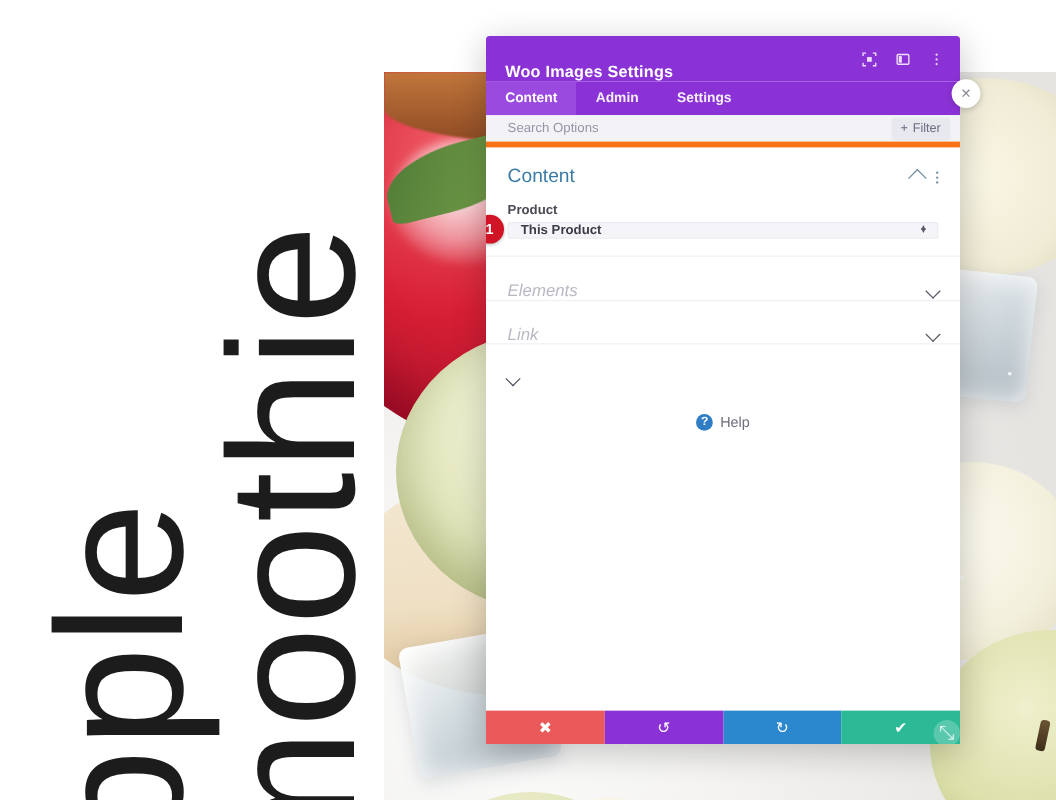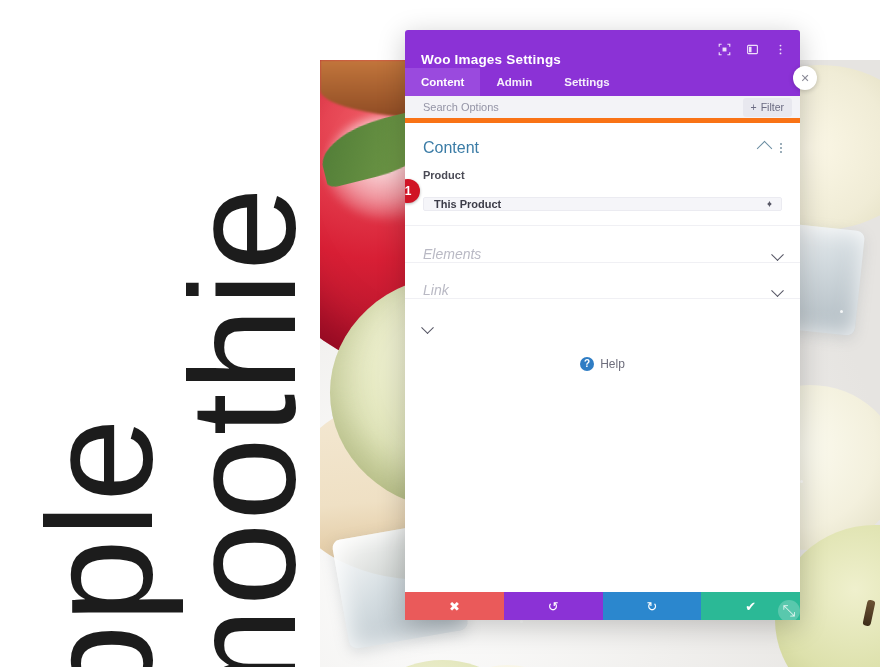--- a/index.html
+++ b/index.html
@@ -253,21 +253,21 @@
   .kebab {
     display: flex; flex-direction: column; gap: 2px; cursor: pointer;
   }
   .kebab i { width: 2px; height: 2px; background: #7b93a3; border-radius: 50%; display:block; }
 
   .field { padding: 0 18px 14px 18px; position: relative; }
   .field-label {
     font-size: 11px;
     font-weight: bold;
     color: #4a4a55;
-    margin-bottom: 16px;
+    margin-bottom: 4px;
   }
   .select-wrap {
     position: relative;
     height: 14px;
     background: #f5f5f9;
     border: 1px solid #ebebf1;
     border-radius: 2px;
     display: flex; align-items: center;
     padding: 0 24px 0 10px;
     cursor: pointer;

